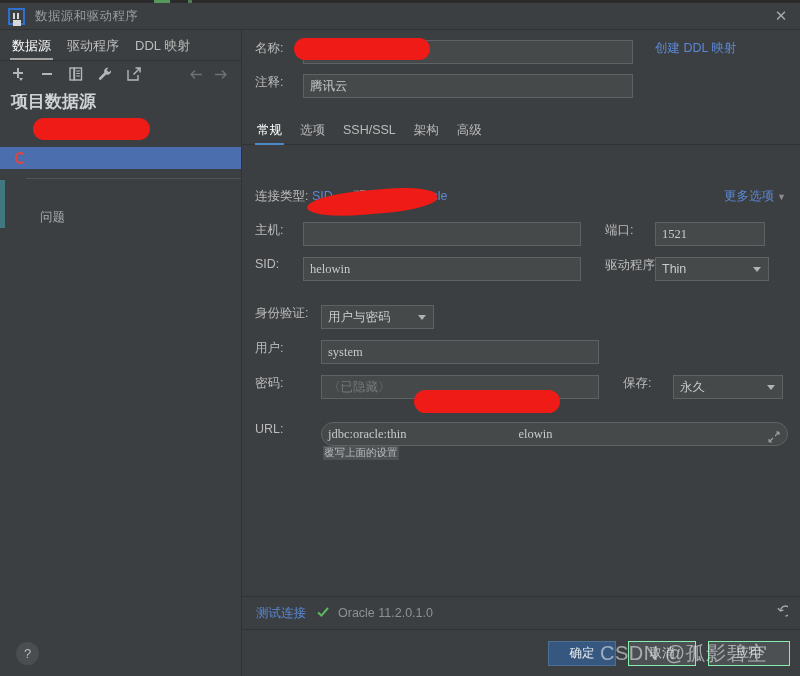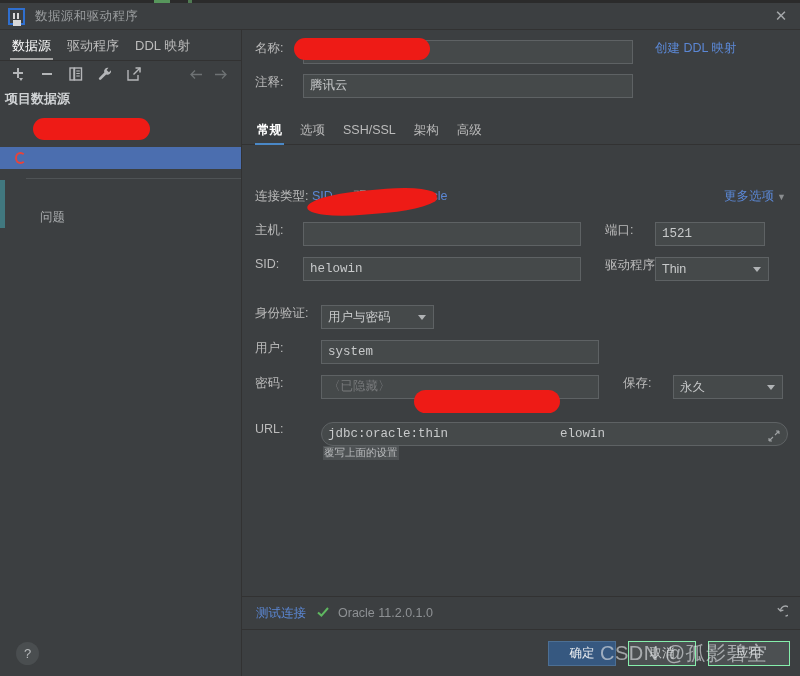--- a/index.html
+++ b/index.html
@@ -128,22 +128,22 @@
     cursor: default;
   }
   .tb-icon svg { position: absolute; left: 3px; top: 3px; }
   .tb-spacer { flex: 1; }
   .nav-icon { width: 24px; height: 22px; position: relative; color: #6e7274; }
   .nav-icon svg { position: absolute; left: 4px; top: 4px; }
   .nav-icon.last { margin-right: 8px; }
 
   .section-label {
     position: absolute;
-    top: 60px; left: 5px;
-    font-size: 13px;
+    top: 60px; left: 11px;
+    font-size: 17px;
     color: #cfd2d4;
     font-weight: bold;
   }
 
   .ds-row {
     position: absolute;
     top: 117px; left: 0;
     width: 241px; height: 22px;
     background: #4b6eaf;
     display: flex;
@@ -200,21 +200,21 @@
     color: #bbbbbb;
     white-space: nowrap;
   }
   .txtfield {
     box-sizing: border-box;
     background: #45494a;
     border: 1px solid #5e6264;
     height: 24px;
     color: #c8cacb;
     font-size: 12.5px;
-    font-family: Liberation Mono, monospace;
+    font-family: Liberation Serif, serif;
     padding: 0 6px;
     line-height: 22px;
     position: relative;
     overflow: hidden;
     white-space: nowrap;
   }
   .txtfield.placeholder { color: #77797b; }
   .expand-ico {
     position: absolute;
     right: 6px; top: 5px;
@@ -250,21 +250,21 @@
     height: 27px;
     line-height: 25px;
     margin-left: 14px;
     padding: 0 2px;
     box-sizing: border-box;
     cursor: default;
     position: relative;
     z-index: 2;
     white-space: nowrap;
   }
-  .r-tab:first-child { margin-left: 13px; font-weight: bold; }
+  .r-tab:first-child { margin-left: 13px; }
   .r-tab.active {
     color: #ffffff;
     border-bottom: 2px solid #4a88c7;
   }
 
   
   .conn-line {
     position: absolute;
     top: 158px; left: 13px;
     font-size: 12.5px;

